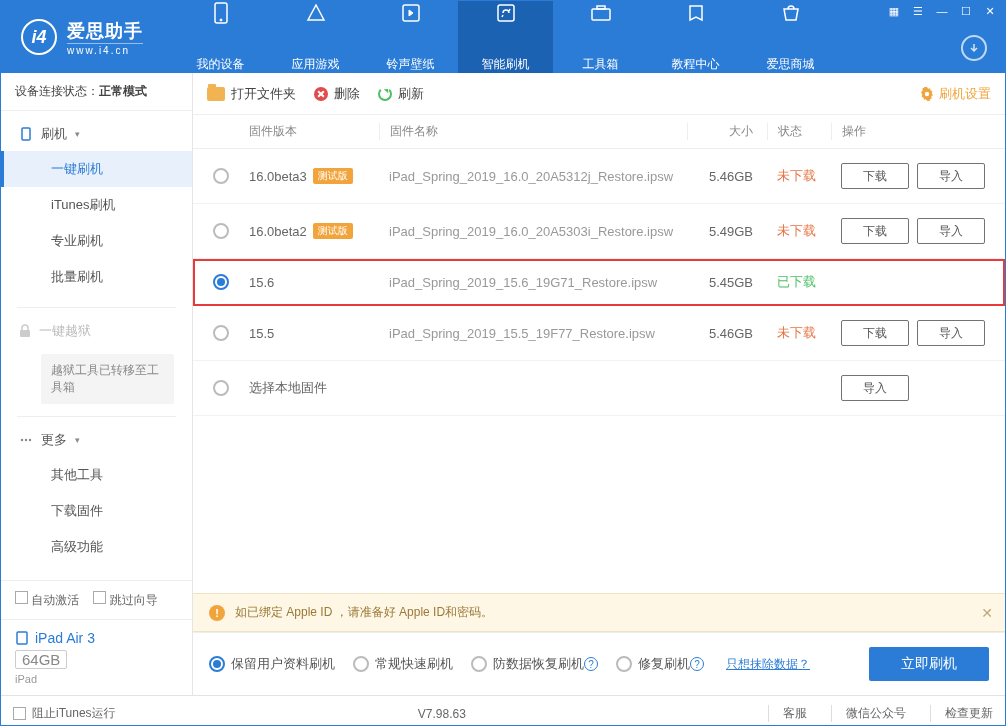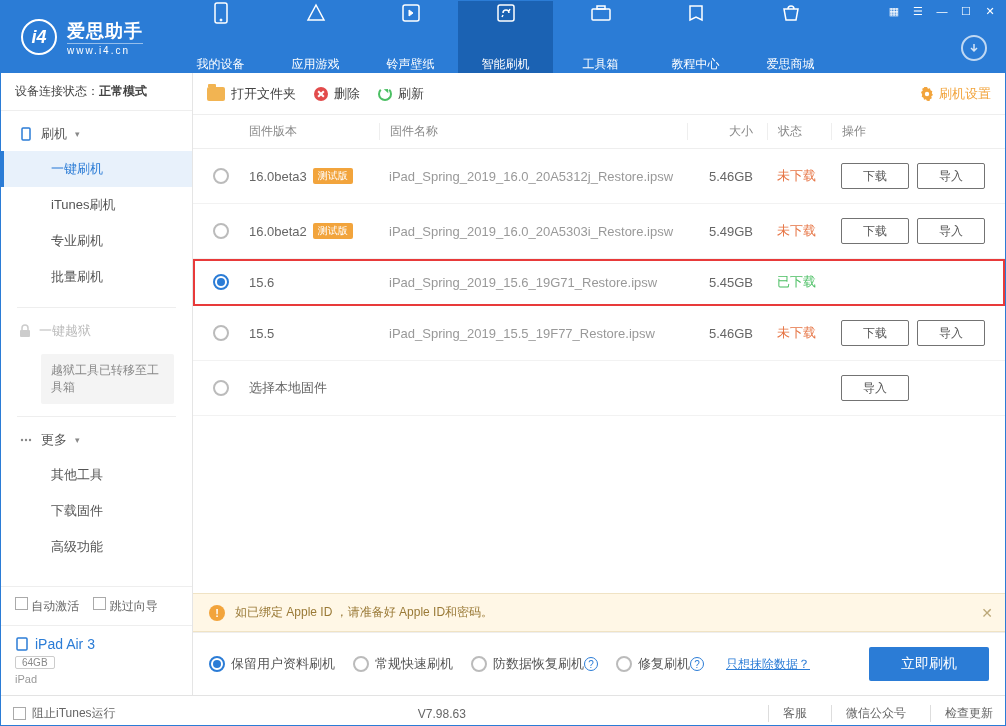--- a/index.html
+++ b/index.html
@@ -35,21 +35,21 @@
 .side-item.active { background: #e8f1fb; color: #2b7cd6; border-left: 3px solid #2b7cd6; padding-left: 47px; }
 .side-note { margin: 6px 18px 6px 40px; padding: 8px 10px; background: #f4f4f4; color: #888; font-size: 12px; line-height: 1.4; border-radius: 2px; }
 .side-title.disabled { color: #bbb; }
 .sep { height: 1px; background: #eee; margin: 6px 16px; }
 
 .side-bottom { margin-top: auto; }
 .auto-act { padding: 10px 14px; border-top: 1px solid #eee; display: flex; align-items: center; gap: 14px; font-size: 12px; color: #666; }
 .chk { width: 13px; height: 13px; border: 1px solid #aaa; display: inline-block; }
 .device-info { padding: 10px 14px; border-top: 1px solid #eee; }
 .device-info .dn { color: #2b7cd6; font-size: 14px; display: flex; align-items: center; gap: 6px; }
-.device-info .cap { display: inline-block; border: 1px solid #ccc; border-radius: 2px; padding: 0 6px; font-size: 10px; color: #888; margin-top: 4px; }
+.device-info .cap { display: inline-block; border: 1px solid #ccc; border-radius: 2px; padding: 0 6px; font-size: 15px; color: #888; margin-top: 4px; }
 .device-info .dtype { font-size: 11px; color: #999; margin-top: 4px; }
 
 
 .main { flex: 1; display: flex; flex-direction: column; }
 .toolbar { height: 42px; display: flex; align-items: center; padding: 0 14px; border-bottom: 1px solid #eee; gap: 18px; }
 .tb-item { display: flex; align-items: center; gap: 6px; cursor: pointer; font-size: 13px; }
 .folder-icon { width: 18px; height: 14px; background: #f2b452; border-radius: 2px; position: relative; }
 .folder-icon::before { content: ""; position: absolute; top: -3px; left: 1px; width: 8px; height: 3px; background: #f2b452; border-radius: 1px 1px 0 0; }
 .del-icon { width: 14px; height: 14px; border-radius: 50%; background: #e24b4b; position: relative; }
 .del-icon::before, .del-icon::after { content: ""; position: absolute; width: 8px; height: 2px; background: #fff; top: 6px; left: 3px; }

